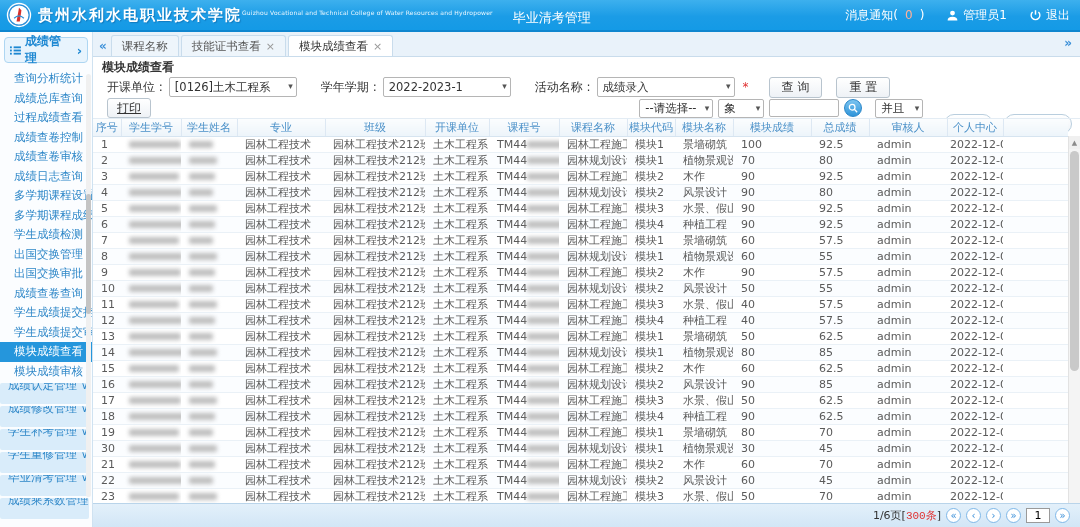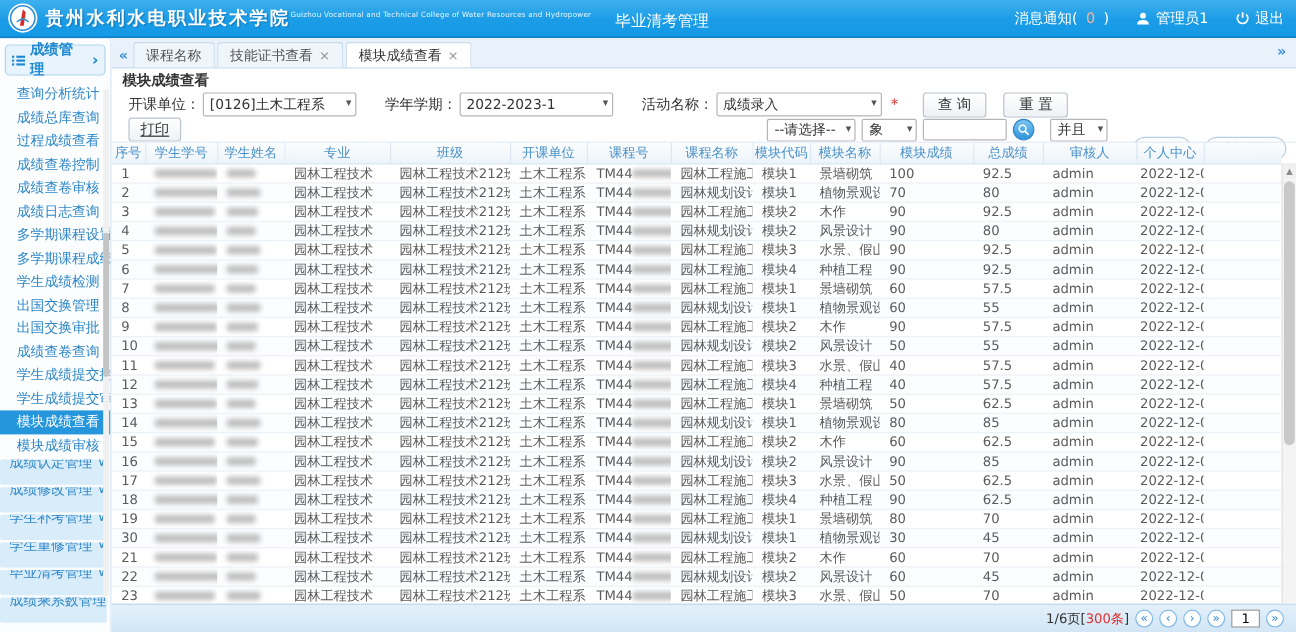--- a/index.html
+++ b/index.html
@@ -108,21 +108,21 @@
     border-left:1px solid #e2e2e2; }
   .vsb .up { height:13px; display:flex; align-items:center; justify-content:center;
     font-size:7px; color:#8a8a8a; background:#f0f0f0; cursor:pointer; }
   .vsb .thumb { position:absolute; left:1px; right:1px; top:15px; height:220px;
     background:#c9c9c9; border-radius:5px; }
 
   
   .pager { height:24px; background:linear-gradient(180deg,#e3f0fa,#d2e6f6);
     border-top:1px solid #b9d4ea; display:flex; align-items:center;
     justify-content:flex-end; gap:5px; padding-right:10px; font-size:11px; color:#333; }
-  .pager .red { color:#e03131; }
+  .pager .red { color:#e03131;font-family:Liberation Mono, monospace; }
   .pg-btn { width:15px; height:15px; border-radius:50%; border:1px solid #7fb8e8;
     background:#fff; color:#3a8fd8; font-size:10px; line-height:13px; text-align:center;
     cursor:pointer; }
   .pg-input { width:24px; height:15px; border:1px solid #9a9a9a; font-size:11px;
     text-align:center; font-family:inherit; background:#fff; }
 </style>
 </head>
 <body>
 
 <div class="app">

